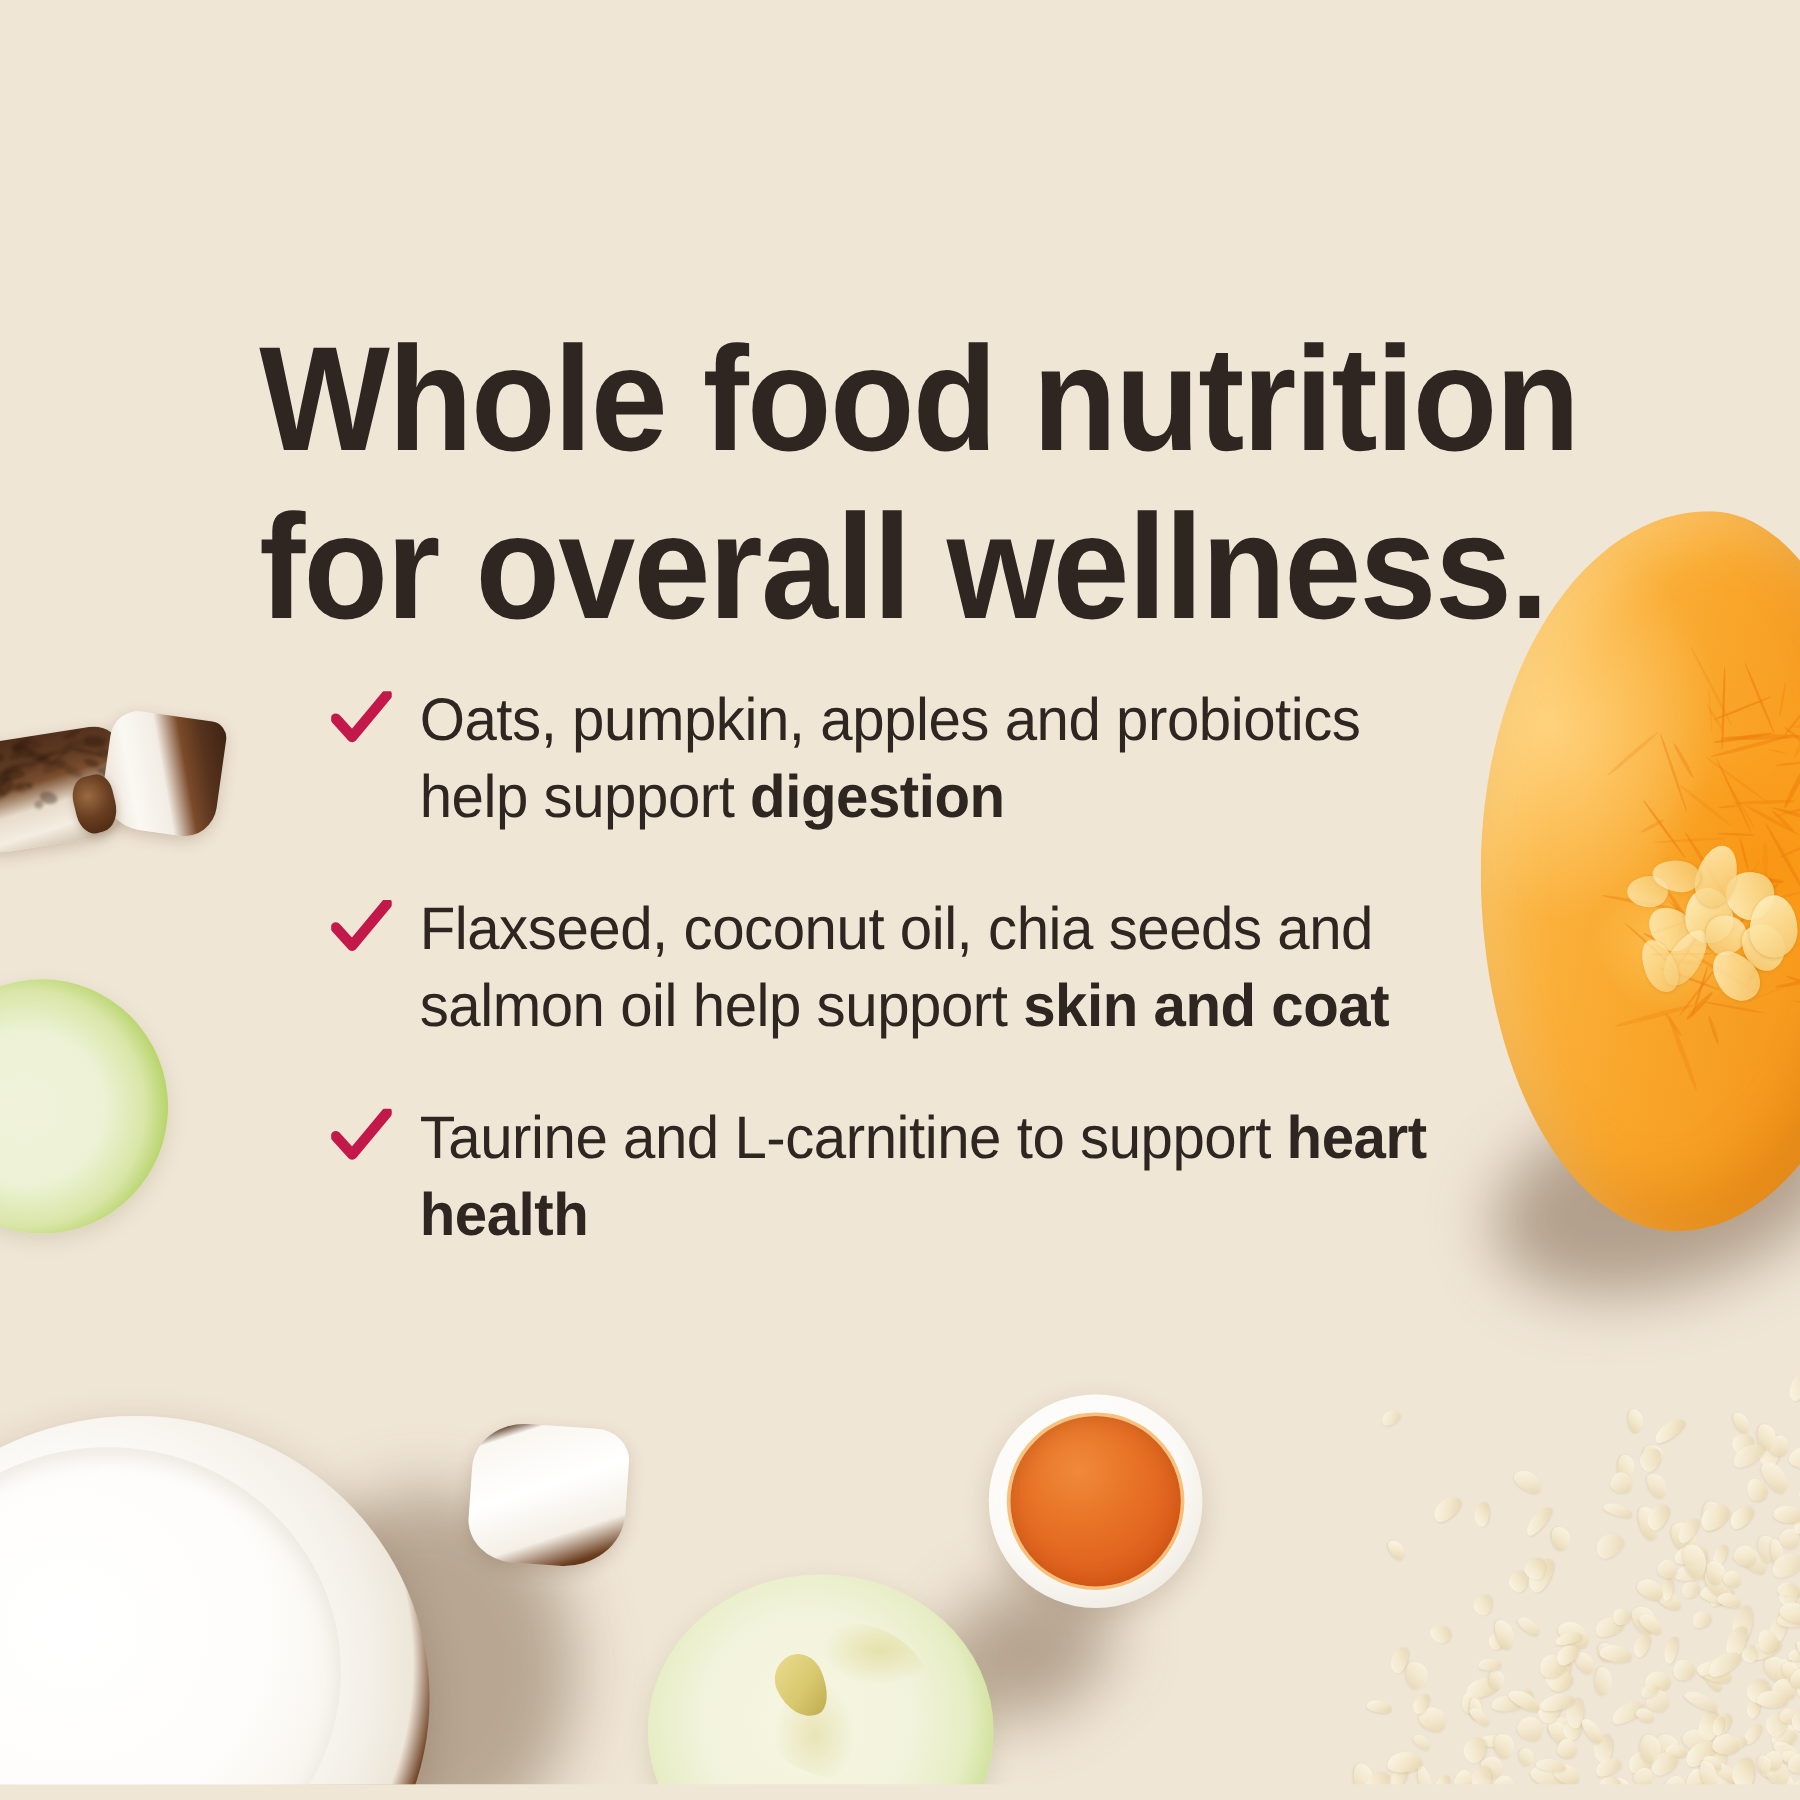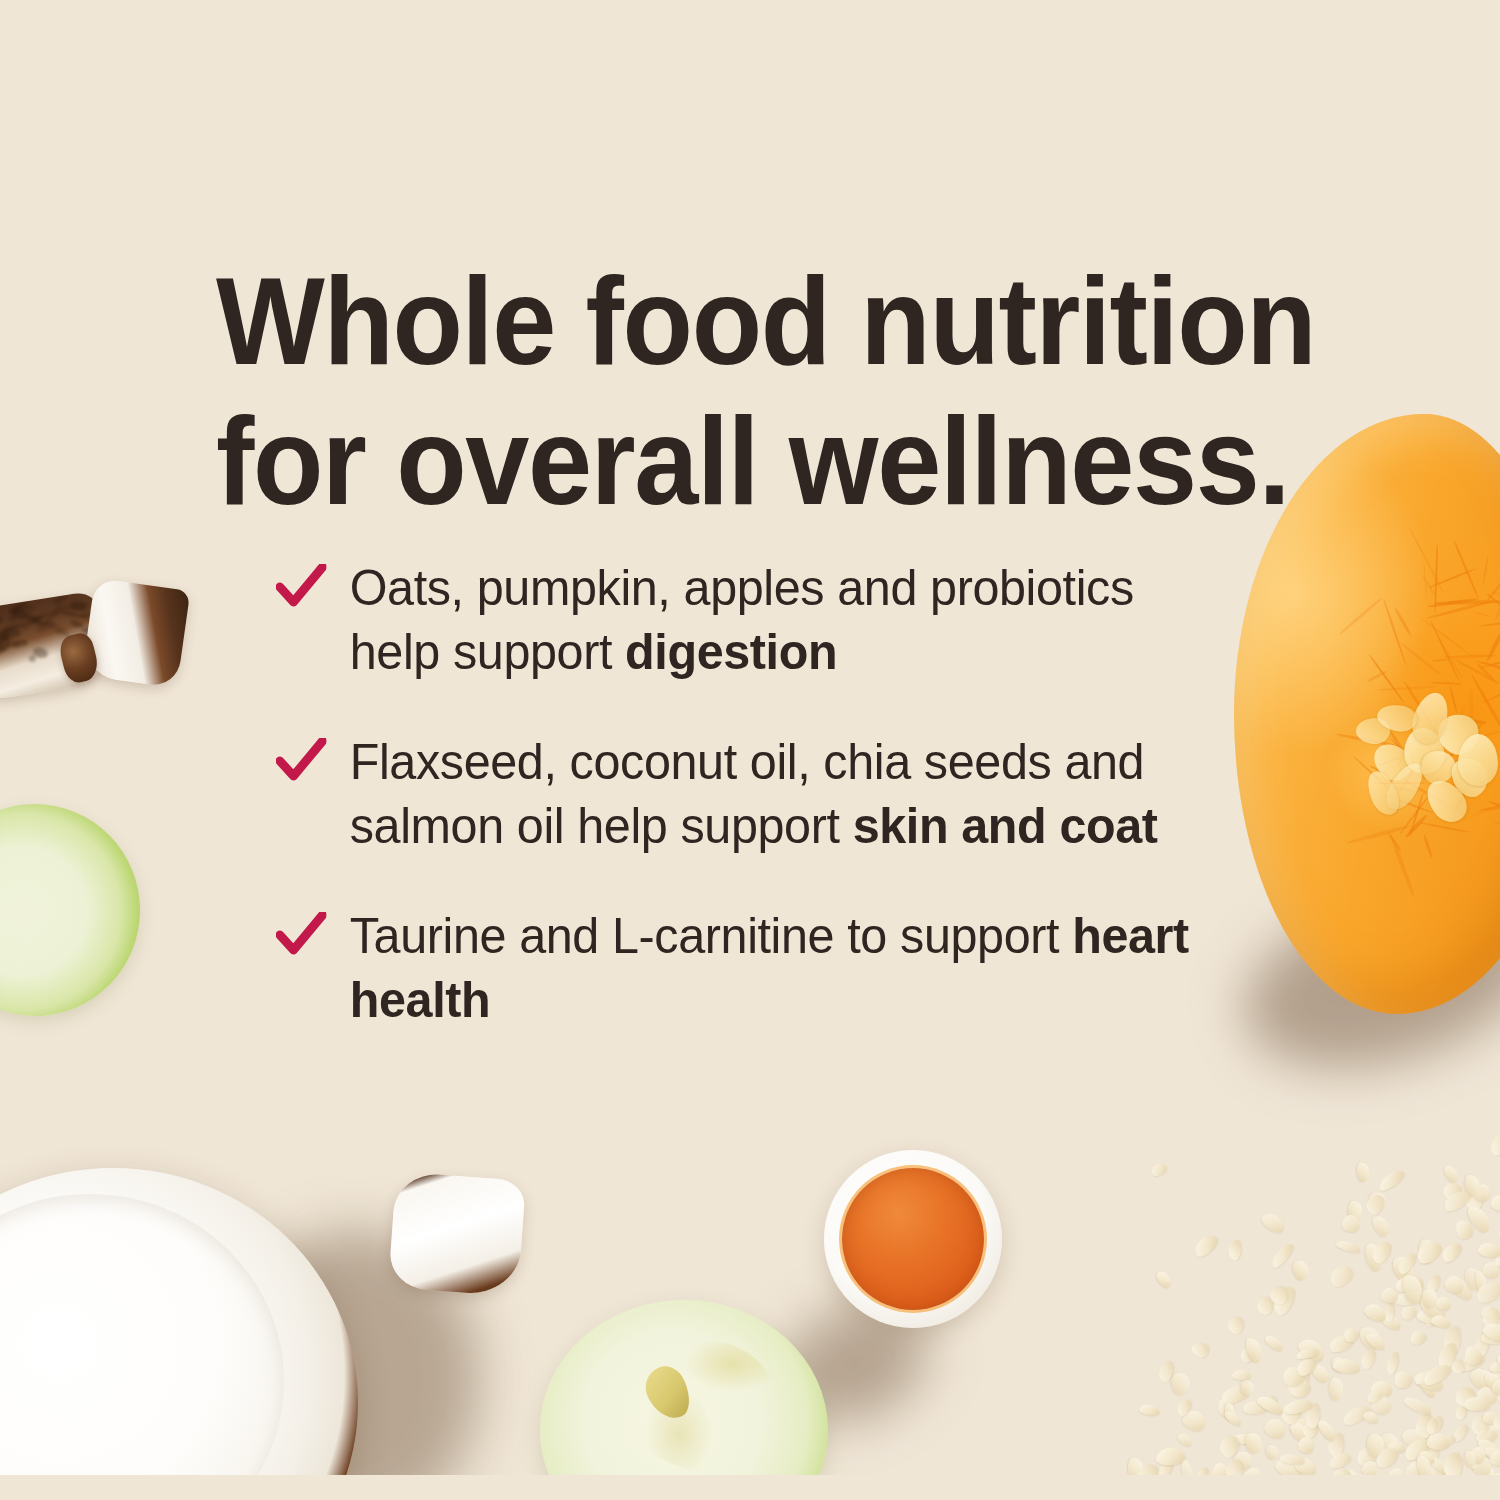--- a/index.html
+++ b/index.html
@@ -8,20 +8,21 @@
     padding: 0;
     background: #F0E6D6;
   }
   #stage {
     position: relative;
     width: 1500px;
     height: 1475px;
     background: #F0E6D6;
     overflow: hidden;
     font-family: "Liberation Sans", sans-serif;
+    margin-top: 12px;
   }
 
   
   #headline {
     position: absolute;
     left: 216px;
     top: 168px;
     width: 1120px;
     color: #2F2521;
     font-family: "Liberation Sans Narrow", "Liberation Sans", sans-serif;

